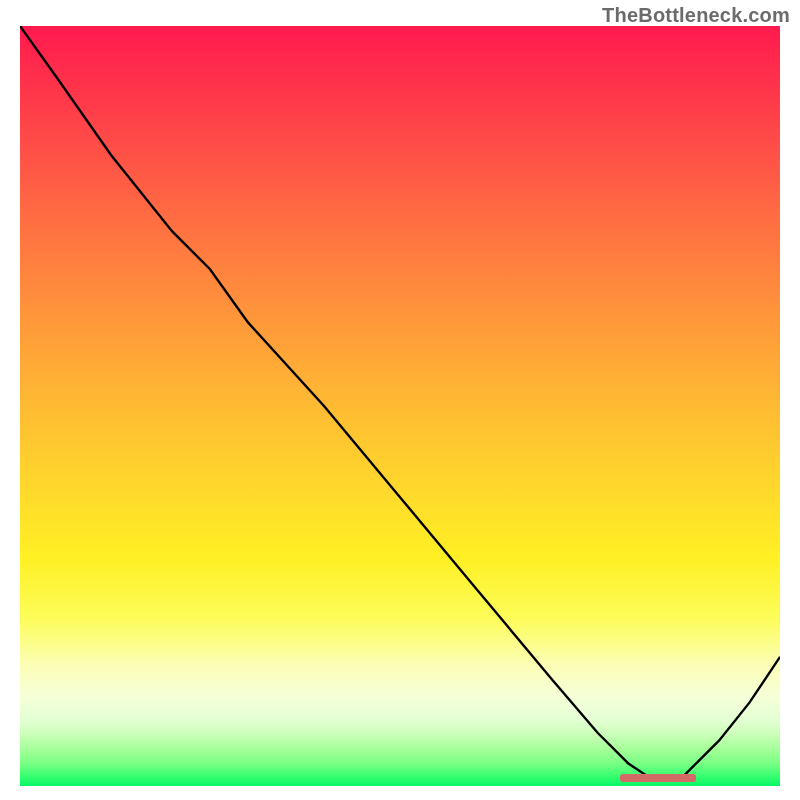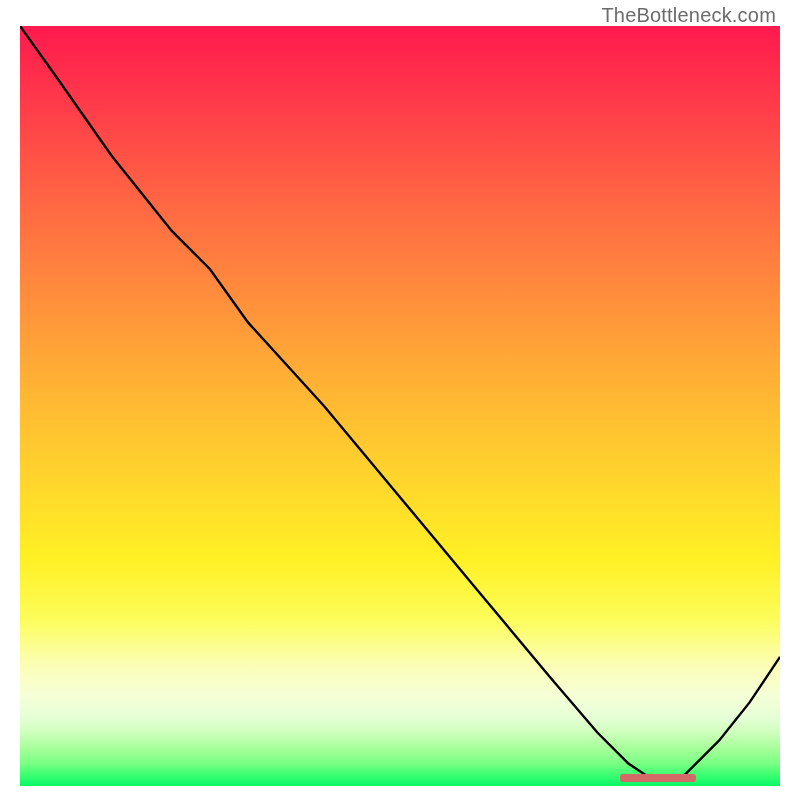--- a/index.html
+++ b/index.html
@@ -8,23 +8,23 @@
     width: 800px;
     height: 800px;
     background: #ffffff;
     font-family: Arial, Helvetica, sans-serif;
     position: relative;
     overflow: hidden;
   }
   .watermark {
     position: absolute;
     top: 4px;
-    right: 24px;
+    right: 10px;
     font-size: 20px;
-    font-weight: 400;
+    font-weight: 700;
     color: #6b6b6b;
     letter-spacing: 0.2px;
     z-index: 10;
   }
   .plot {
     position: absolute;
     left: 20px;
     top: 26px;
     width: 760px;
     height: 760px;

